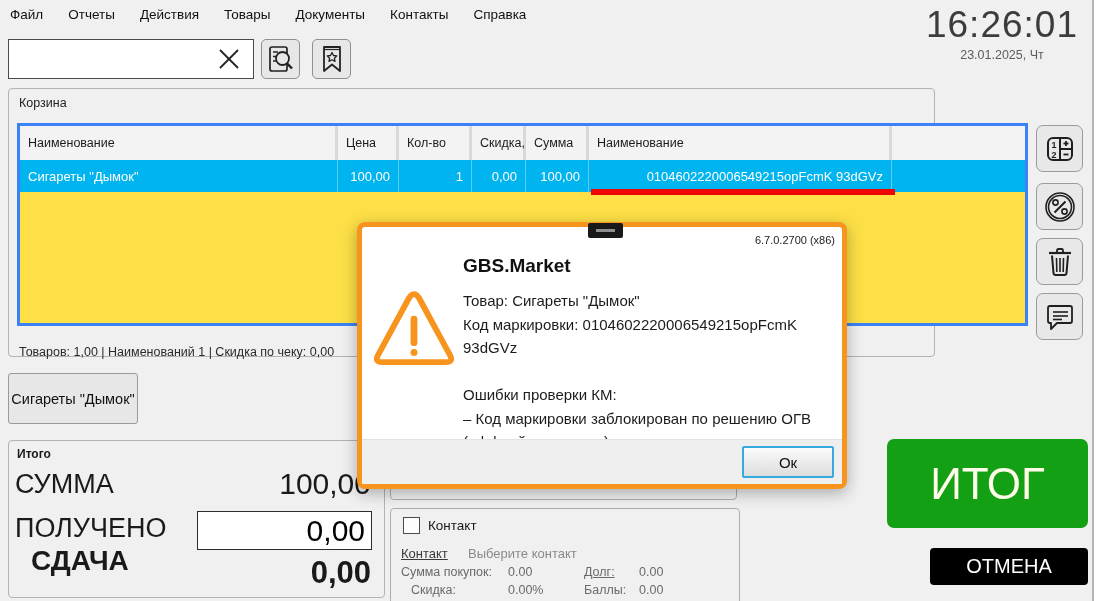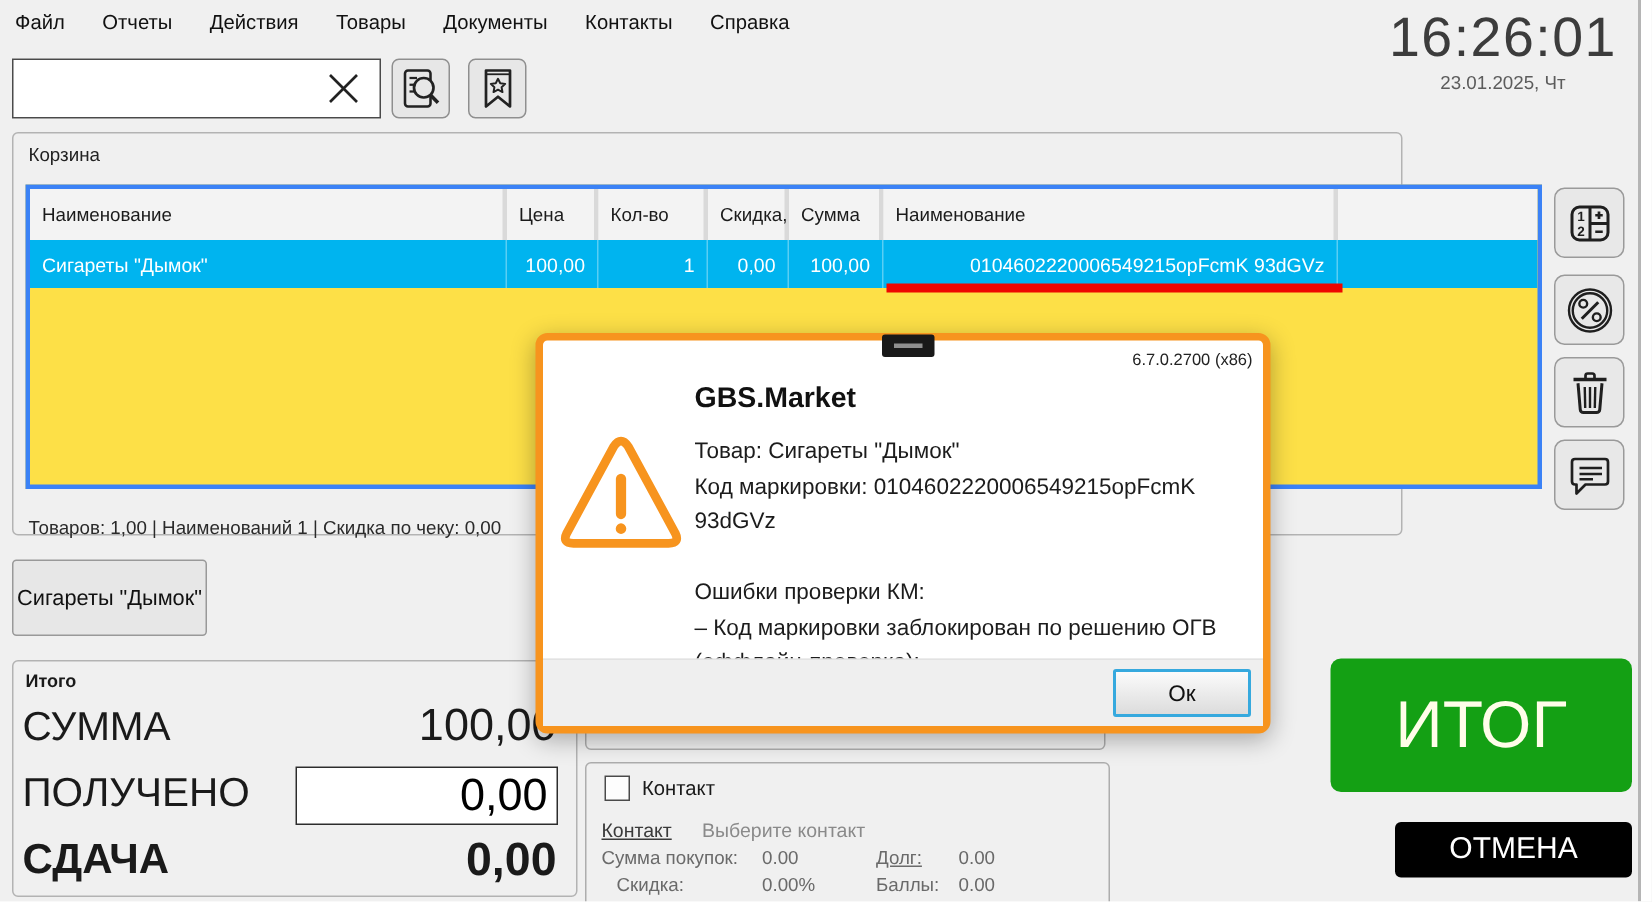--- a/index.html
+++ b/index.html
@@ -69,21 +69,21 @@
   .totals-box { position:absolute; left:8px; top:440px; width:377px; height:158px;
     border:1px solid #b3b3b3; border-radius:4px; }
   .totals-title { position:absolute; left:8px; top:6px; font-size:12px; font-weight:bold; }
   .t-label { position:absolute; left:6px; font-size:27px; color:#1a1a1a; }
   .t-val { position:absolute; right:13px; font-size:30px; color:#1a1a1a; }
   .sum-l { top:28px; } .sum-v { top:26px; }
   .rec-l { top:72px; }
   .rec-input { position:absolute; right:12px; top:70px; width:175px; height:39px;
     border:1px solid #2c2c2c; background:#fff; font-size:30px; text-align:right;
     padding-right:6px; font-family:"Liberation Sans",sans-serif; }
-  .chg-l { top:116px; font-weight:bold; font-size:28px; } .chg-v { top:114px; font-weight:bold; font-size:31px; }
+  .chg-l { top:104px; font-weight:bold; font-size:28px;margin-left:16px; } .chg-v { top:114px; font-weight:bold; font-size:31px; }
 
   
   .sliver-panel { position:absolute; left:390px; top:432px; width:347px; height:68px;
     border:1px solid #adadad; border-radius:4px; background:#f0f0f0; }
 
   
   .contact-panel { position:absolute; left:390px; top:508px; width:350px; height:150px;
     border:1px solid #adadad; border-radius:4px; }
   .cb { position:absolute; left:12px; top:8px; width:17px; height:17px;
     background:#fdfdfd; border:1px solid #4a4a4a; cursor:pointer; }

